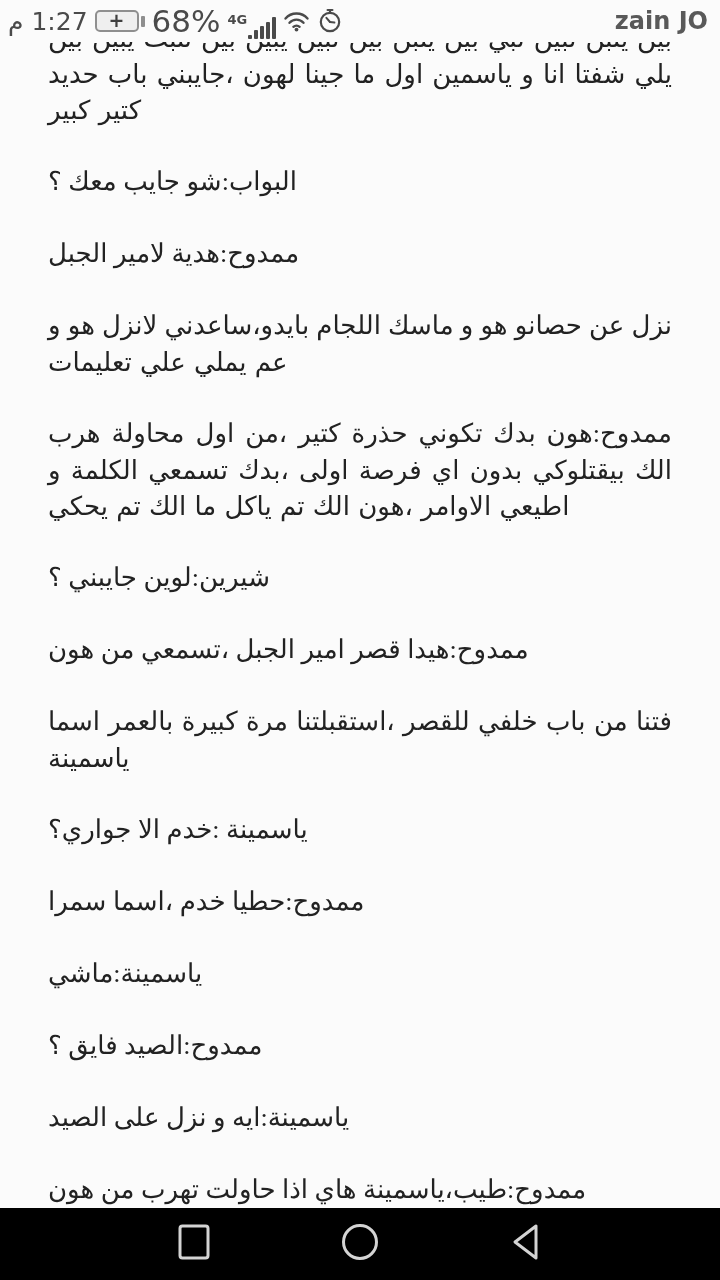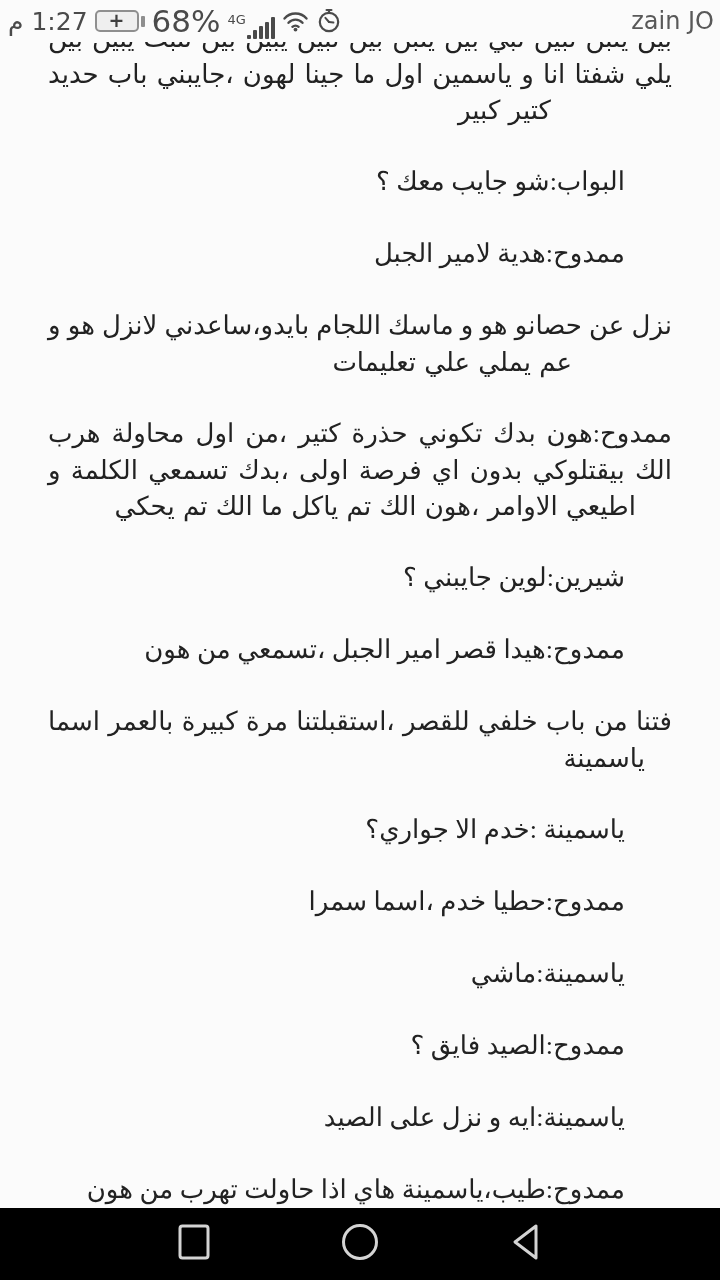--- a/index.html
+++ b/index.html
@@ -2,48 +2,48 @@
 <html lang="ar"><head>
 <meta charset="utf-8">
 <style>
   html,body{margin:0;padding:0;background:#000;}
   .screen{
     position:relative;width:720px;height:1280px;overflow:hidden;
     background:#fbfbfb;font-family:"DejaVu Sans",sans-serif;
   }
   
   .status-bar{
-    position:absolute;top:0;left:0;right:6px;height:42px;z-index:5;
+    position:absolute;top:0;left:0;right:12px;height:42px;z-index:5;
     background:#fbfbfb;display:flex;align-items:center;
     color:#4a4a4a;
   }
   .sb-left{display:flex;align-items:center;gap:7px;padding-left:8px;}
-  .sb-right{margin-left:auto;font-size:24px;color:#595959;}
+  .sb-right{margin-left:auto;font-size:24px;color:#595959;font-weight:bold;}
   .sb-time{font-size:25px;direction:rtl;letter-spacing:0;}
   .battery{display:inline-flex;align-items:center;}
   .battery .shell{
     width:44px;height:22px;border:2px solid #8f8f8f;border-radius:5px;
     background:#efefef;display:flex;align-items:center;justify-content:center;
     box-sizing:border-box;
   }
   .battery .plus{font-size:19px;font-weight:bold;color:#3f3f3f;line-height:1;transform:translateY(-1px);}
   .battery .cap{width:4px;height:11px;background:#8f8f8f;border-radius:1px;margin-left:2px;}
   .sb-pct{font-size:31px;color:#4a4a4a;}
   .netgroup{display:inline-flex;align-items:flex-end;}
-  .net-4g{font-size:13px;font-weight:normal;transform:translateY(-12px);margin-right:1px;margin-top:20px;}
+  .net-4g{font-size:13px;font-weight:bold;transform:translateY(-12px);margin-right:1px;margin-top:20px;}
   .bars{display:inline-flex;align-items:flex-end;gap:2px;height:24px;}
   .bars i{display:block;width:4px;background:#4a4a4a;border-radius:1px;}
   .b1{height:4px;}.b2{height:9px;}.b3{height:13px;}.b4{height:17px;}.b5{height:22px;}
   .sb-svg{display:block;}
   
   .content{
     position:absolute;top:20px;left:48px;right:48px;z-index:1;
     direction:rtl;color:#222;
   }
-  .line{font-size:26px;line-height:36px;height:36px;white-space:nowrap;text-align:right;}
+  .line{font-size:26px;line-height:36px;height:36px;white-space:nowrap;text-align:left;}
   .stretch{white-space:normal;text-align:justify;text-align-last:justify;}
   .ps{margin-top:36px;font-family:Liberation Serif, serif;}
   .ind-tail{margin-right:27px;}
   .ind-d{margin-right:47px;}
   .ind-a{margin-right:36px;}
   .ind-b{margin-right:100px;}
   .ind-c{margin-right:121px;}
   
   .nav-bar{
     position:absolute;left:0;right:0;bottom:0;height:72px;background:#000;z-index:6;

